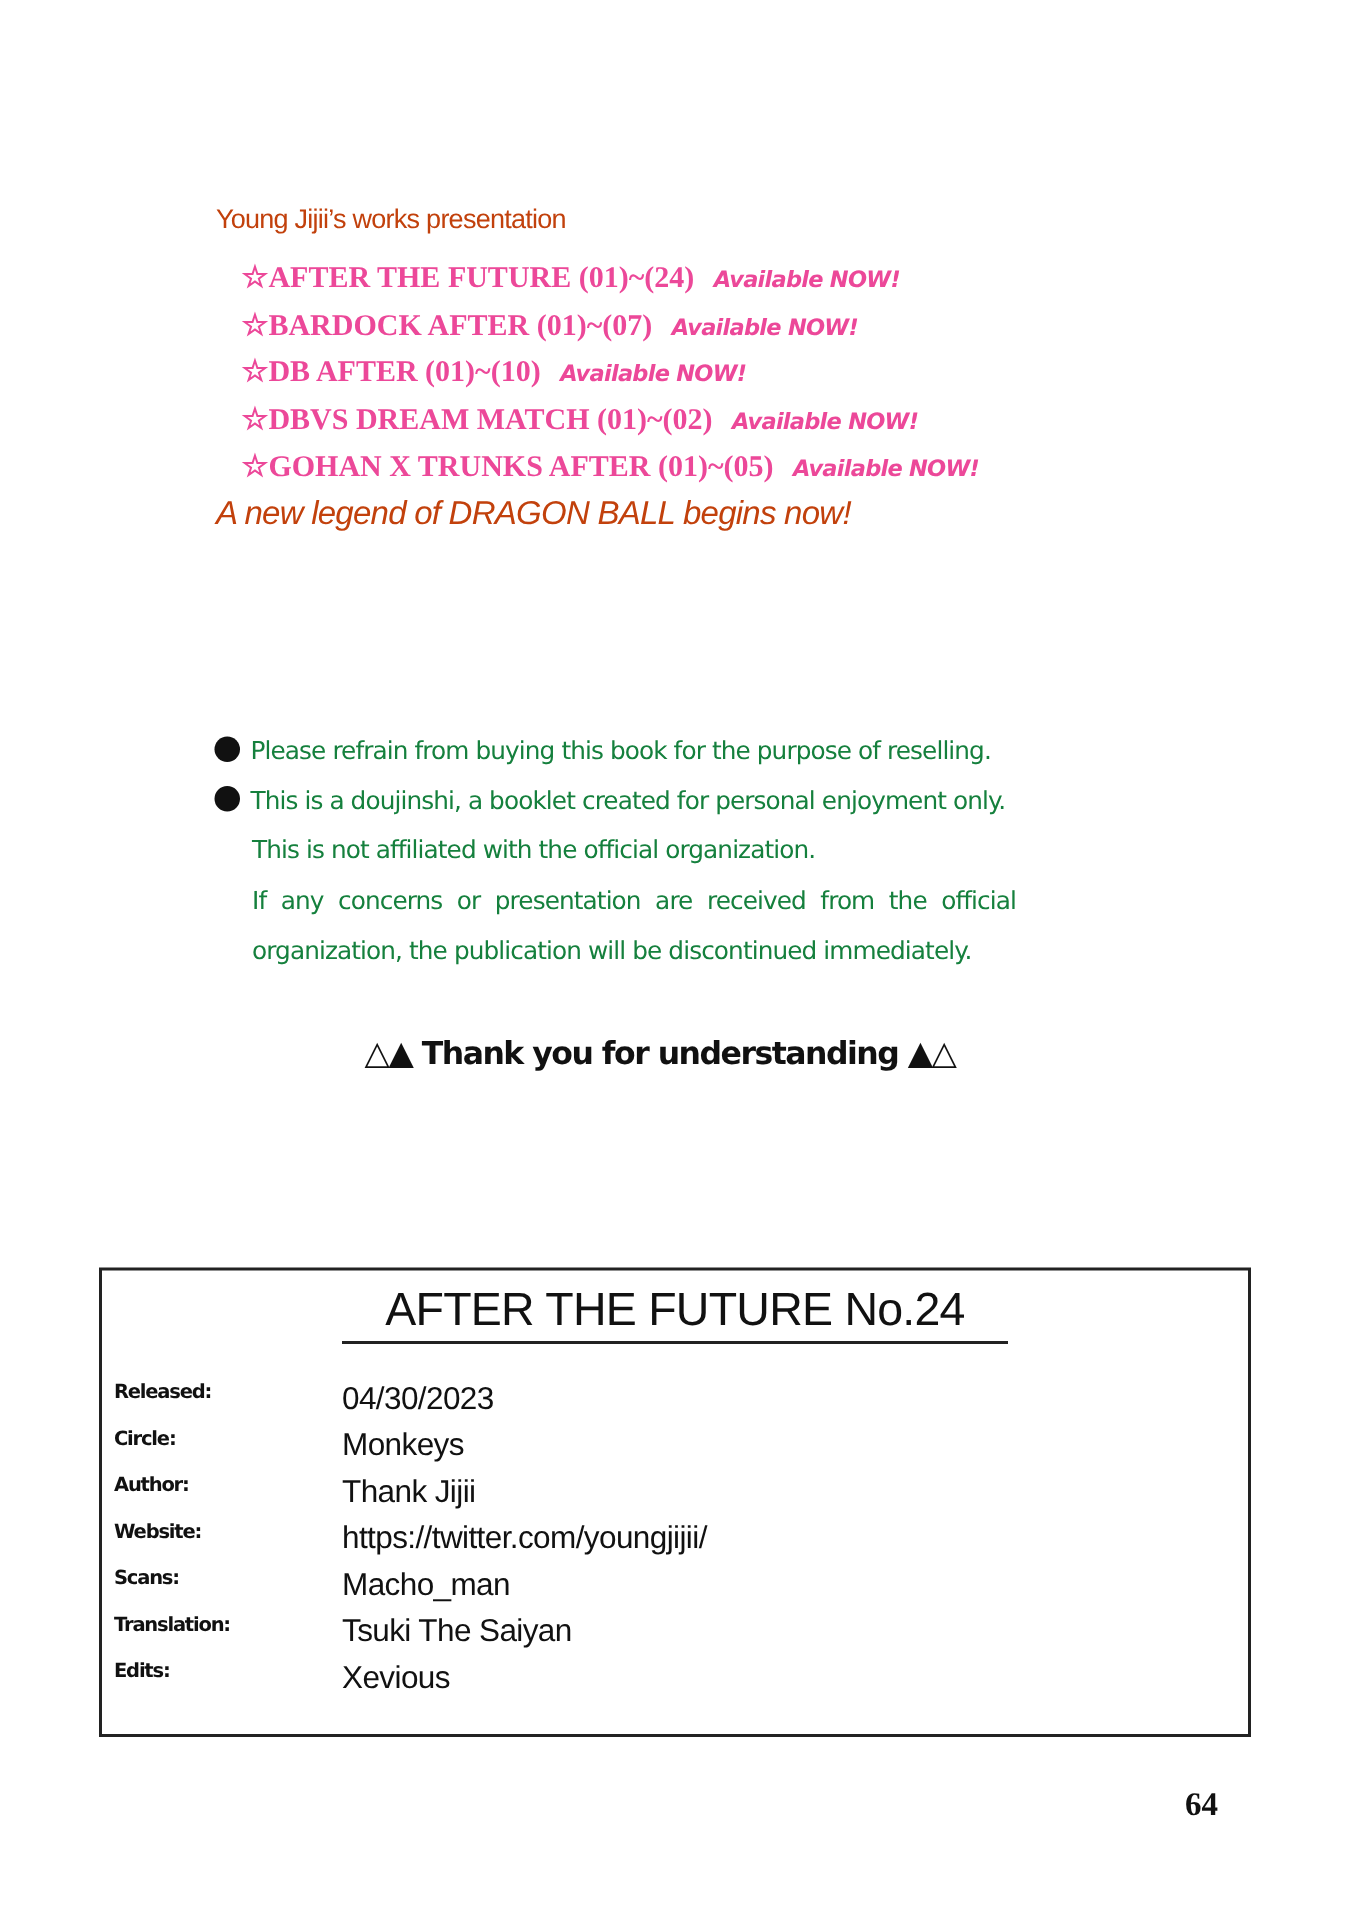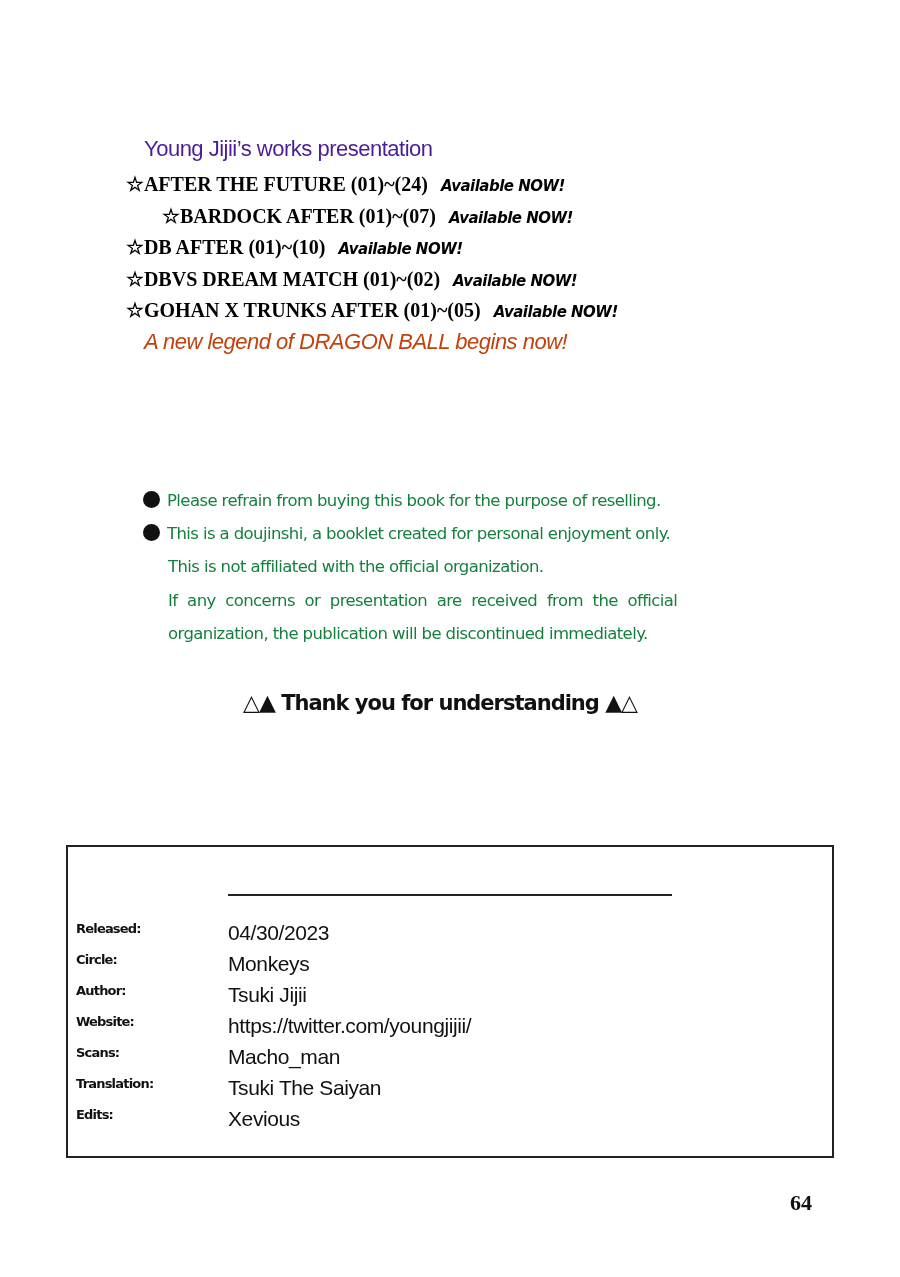--- a/index.html
+++ b/index.html
@@ -1,19 +1,19 @@
 <!DOCTYPE html>
 <html><head>
 <meta charset="utf-8">
 <style>
   html, body { margin:0; padding:0; background:#ffffff; }
   body { width:900px; height:1277px; position:relative; overflow:hidden; color:#111; font-family:"Liberation Sans", sans-serif; }
   .abs { position:absolute; }
-  .intro { left:144px; top:136px; font-size:22px; letter-spacing:-0.5px; color:#4c1d95; }
-  .work { left:126px; font-family:"Liberation Serif", serif; font-weight:bold; font-size:20px; white-space:nowrap; color:#000000; }
+  .intro { left:144px; top:136px; font-size:18px; letter-spacing:-0.5px; color:#c2410c; }
+  .work { left:161px; font-family:"Liberation Serif", serif; font-weight:bold; font-size:20px; white-space:nowrap; color:#ec4899; }
   .work .avail { font-family:"DejaVu Sans", sans-serif; font-style:italic; font-size:15px; font-weight:bold; margin-left:8px; letter-spacing:-0.5px; }
   .tagline { left:144px; top:329px; font-size:22px; font-style:italic; letter-spacing:-0.5px; color:#c2410c; }
   .notice { left:143px; font-family:"DejaVu Sans", sans-serif; font-weight:normal; font-size:16.5px; white-space:nowrap; letter-spacing:-0.6px; color:#15803d; }
   .notice .dot { display:inline-block; width:17px; height:17px; border-radius:50%; background:#111; vertical-align:-2px; margin-right:7px; }
   .indent { left:168px; }
   .thanks { left:243px; top:690px; font-family:"DejaVu Sans", sans-serif; font-weight:bold; font-size:21px; white-space:nowrap; letter-spacing:-1px; }
   .thanks .tri { font-size:22px; }
   .box { left:66px; top:845px; width:764px; height:309px; border:2px solid #222; }
   .box-title { left:0; right:0; top:8px; text-align:center; font-size:31px; letter-spacing:-0.5px; }
   .box-rule { left:160px; top:47px; width:444px; height:2px; background:#222; }
@@ -25,21 +25,21 @@
 </head>
 <body>
 
 <div class="abs intro">Young Jijii’s works presentation</div>
 
 <div class="abs work" style="top:172px;">
   <span>☆AFTER THE FUTURE</span>
   <span>(01)~(24)</span>
   <span class="avail">Available NOW!</span>
 </div>
-<div class="abs work" style="top:204px;margin-left:36px;">
+<div class="abs work" style="top:204px;">
   <span>☆BARDOCK AFTER</span>
   <span>(01)~(07)</span>
   <span class="avail">Available NOW!</span>
 </div>
 <div class="abs work" style="top:235px;">
   <span>☆DB AFTER</span>
   <span>(01)~(10)</span>
   <span class="avail">Available NOW!</span>
 </div>
 <div class="abs work" style="top:267px;">
@@ -65,33 +65,34 @@
 <div class="abs notice indent" style="top:591px; word-spacing:5px;">If any concerns or presentation are received from the official</div>
 <div class="abs notice indent" style="top:624px;">organization, the publication will be discontinued immediately.</div>
 
 <div class="abs thanks">
   <span class="tri">△▲</span>
   <span>Thank you for understanding</span>
   <span class="tri">▲△</span>
 </div>
 
 <div class="abs box">
+  <div class="abs box-title">AFTER THE FUTURE No.24</div>
   <div class="abs box-rule"></div>
 
   <div class="abs row" style="top:74px;">
     <span class="lbl">Released:</span>
     <span class="val">04/30/2023</span>
   </div>
   <div class="abs row" style="top:105px;">
     <span class="lbl">Circle:</span>
     <span class="val">Monkeys</span>
   </div>
   <div class="abs row" style="top:136px;">
     <span class="lbl">Author:</span>
-    <span class="val">Tsuki Jijii</span>
+    <span class="val">Thank Jijii</span>
   </div>
   <div class="abs row" style="top:167px;">
     <span class="lbl">Website:</span>
     <span class="val">https://twitter.com/youngjijii/</span>
   </div>
   <div class="abs row" style="top:198px;">
     <span class="lbl">Scans:</span>
     <span class="val">Macho_man</span>
   </div>
   <div class="abs row" style="top:229px;">

